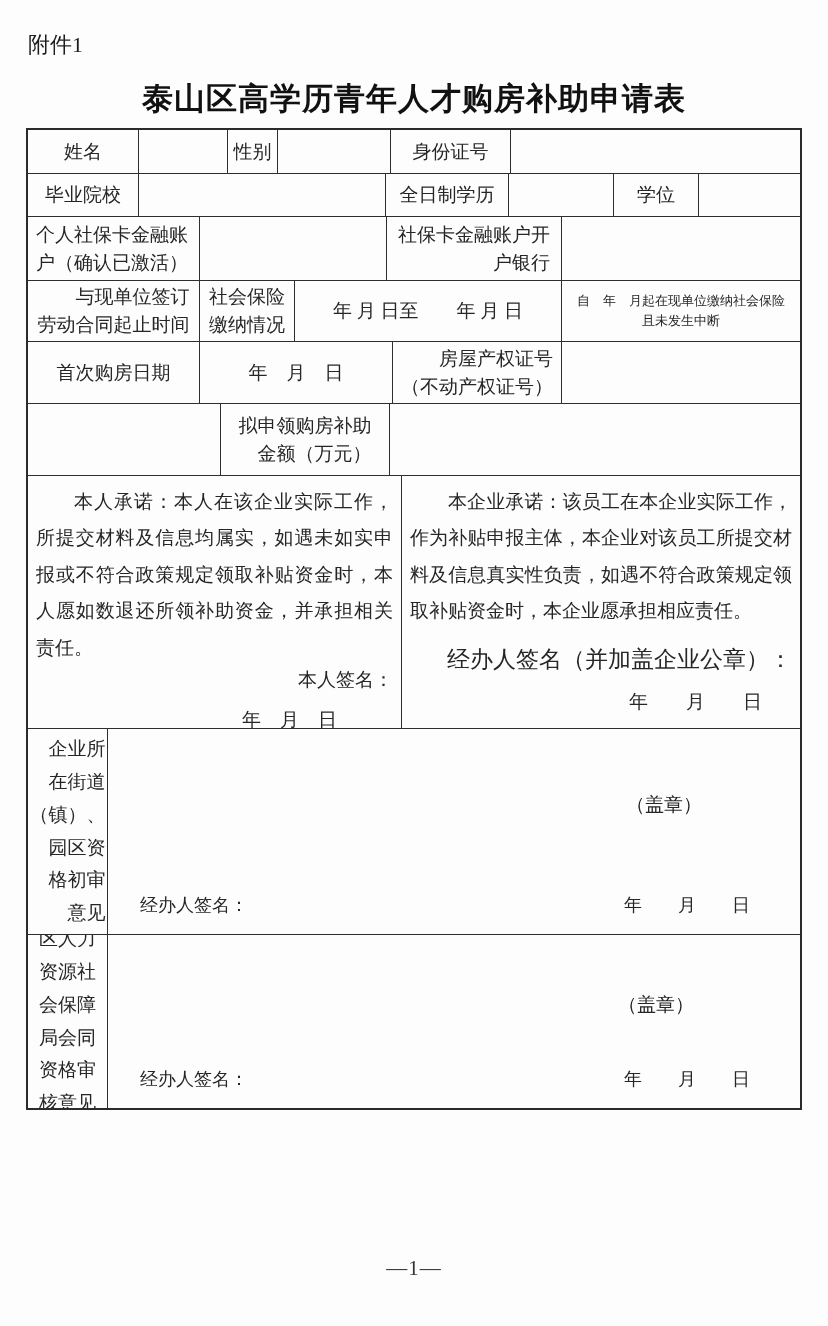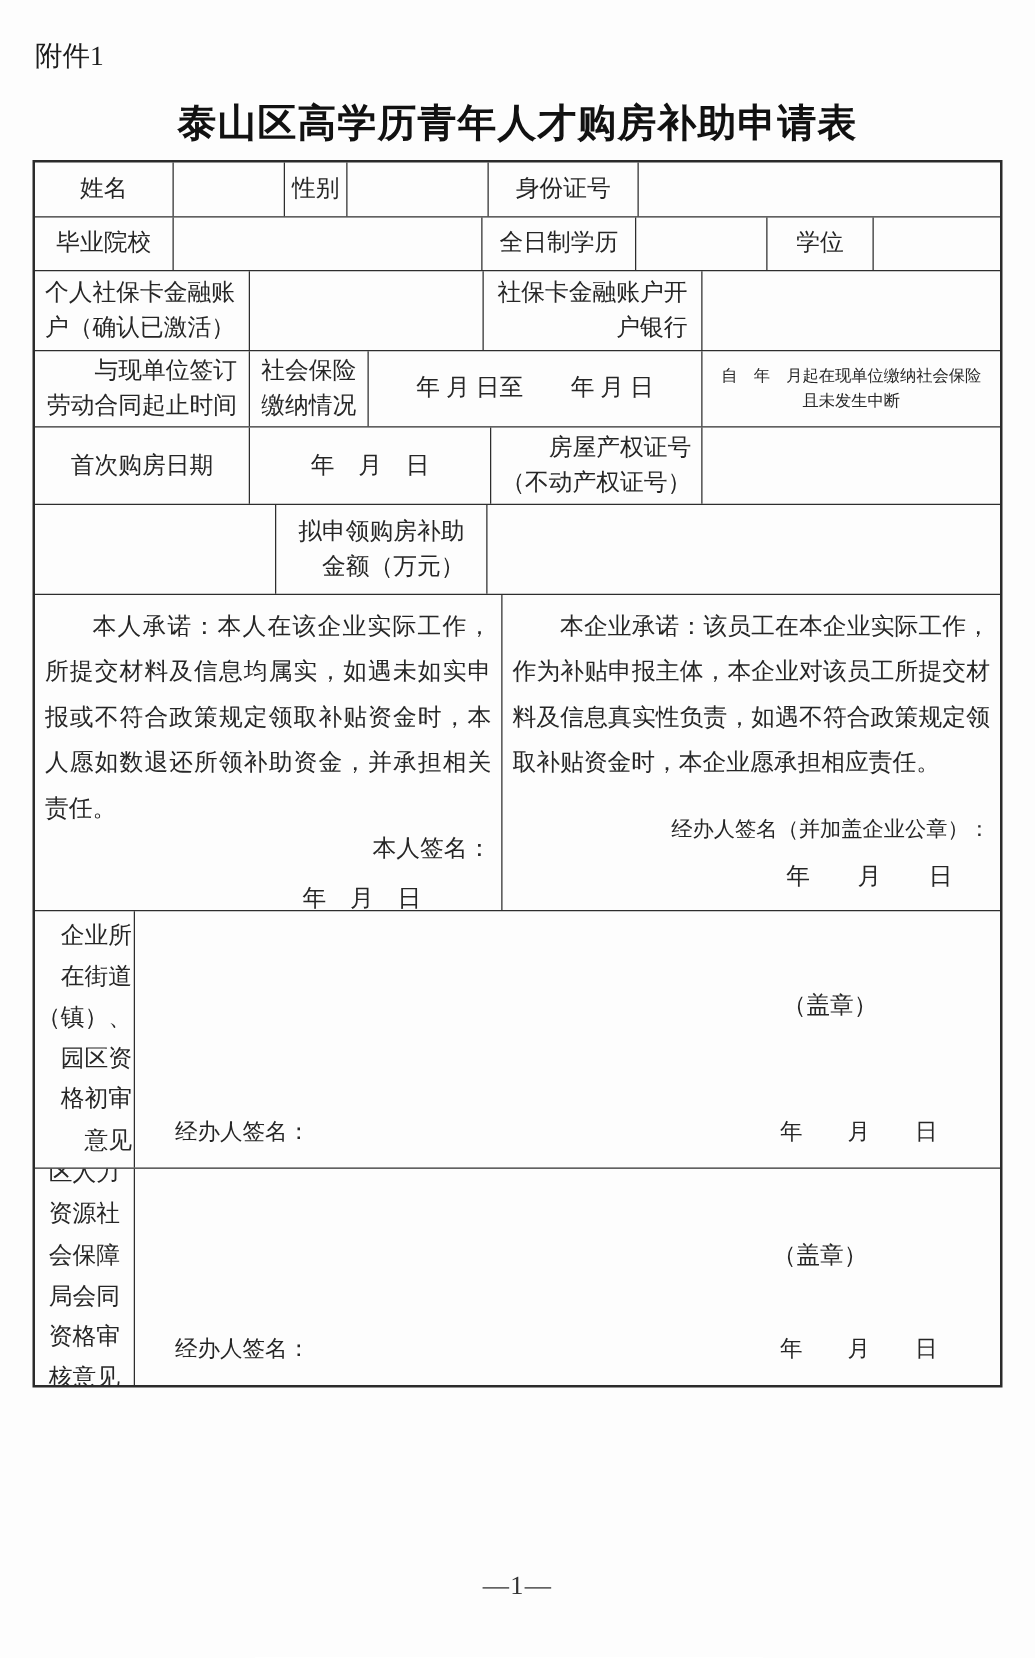--- a/index.html
+++ b/index.html
@@ -40,21 +40,21 @@
   .w113{width:113px}.w120{width:120px}.w123{width:123px}.w169{width:169px}
   .w172{width:172px}.w175{width:175px}.w187{width:187px}.w193{width:193px}.w247{width:247px}.w267{width:267px}.w374{width:374px}
   
   .commit{
     flex-direction:column;align-items:flex-end;justify-content:flex-start;
     padding:8px 8px 12px 8px;text-align:left;
   }
   .commit p{margin:0;text-indent:2em;line-height:1.92;text-align:justify;font-size:19px;}
   .sig-personal{margin-top:auto;padding-left:130px;font-size:19px;}
   .date-personal{text-align:right;padding-right:56px;margin-top:12px;font-size:19px;}
-  .sig-company{margin-top:auto;padding-left:2px;font-size:17px;margin-left:26px;}
+  .sig-company{margin-top:auto;padding-left:2px;font-size:23px;margin-left:26px;}
   .date-company{text-align:right;padding-right:30px;margin-top:12px;font-size:19px;}
   
   .ins-val{padding:0 12px;text-align:center;line-height:1.55;font-size:13px;}
   
   .vlabel{font-size:19px;line-height:1.72;white-space:pre-line;padding:6px 2px;}
   .review-content{
     flex-direction:column;align-items:stretch;justify-content:flex-start;
     padding:8px 0 14px 0;text-align:left;gap:44px;
   }
   .seal-line{font-size:19px;}

